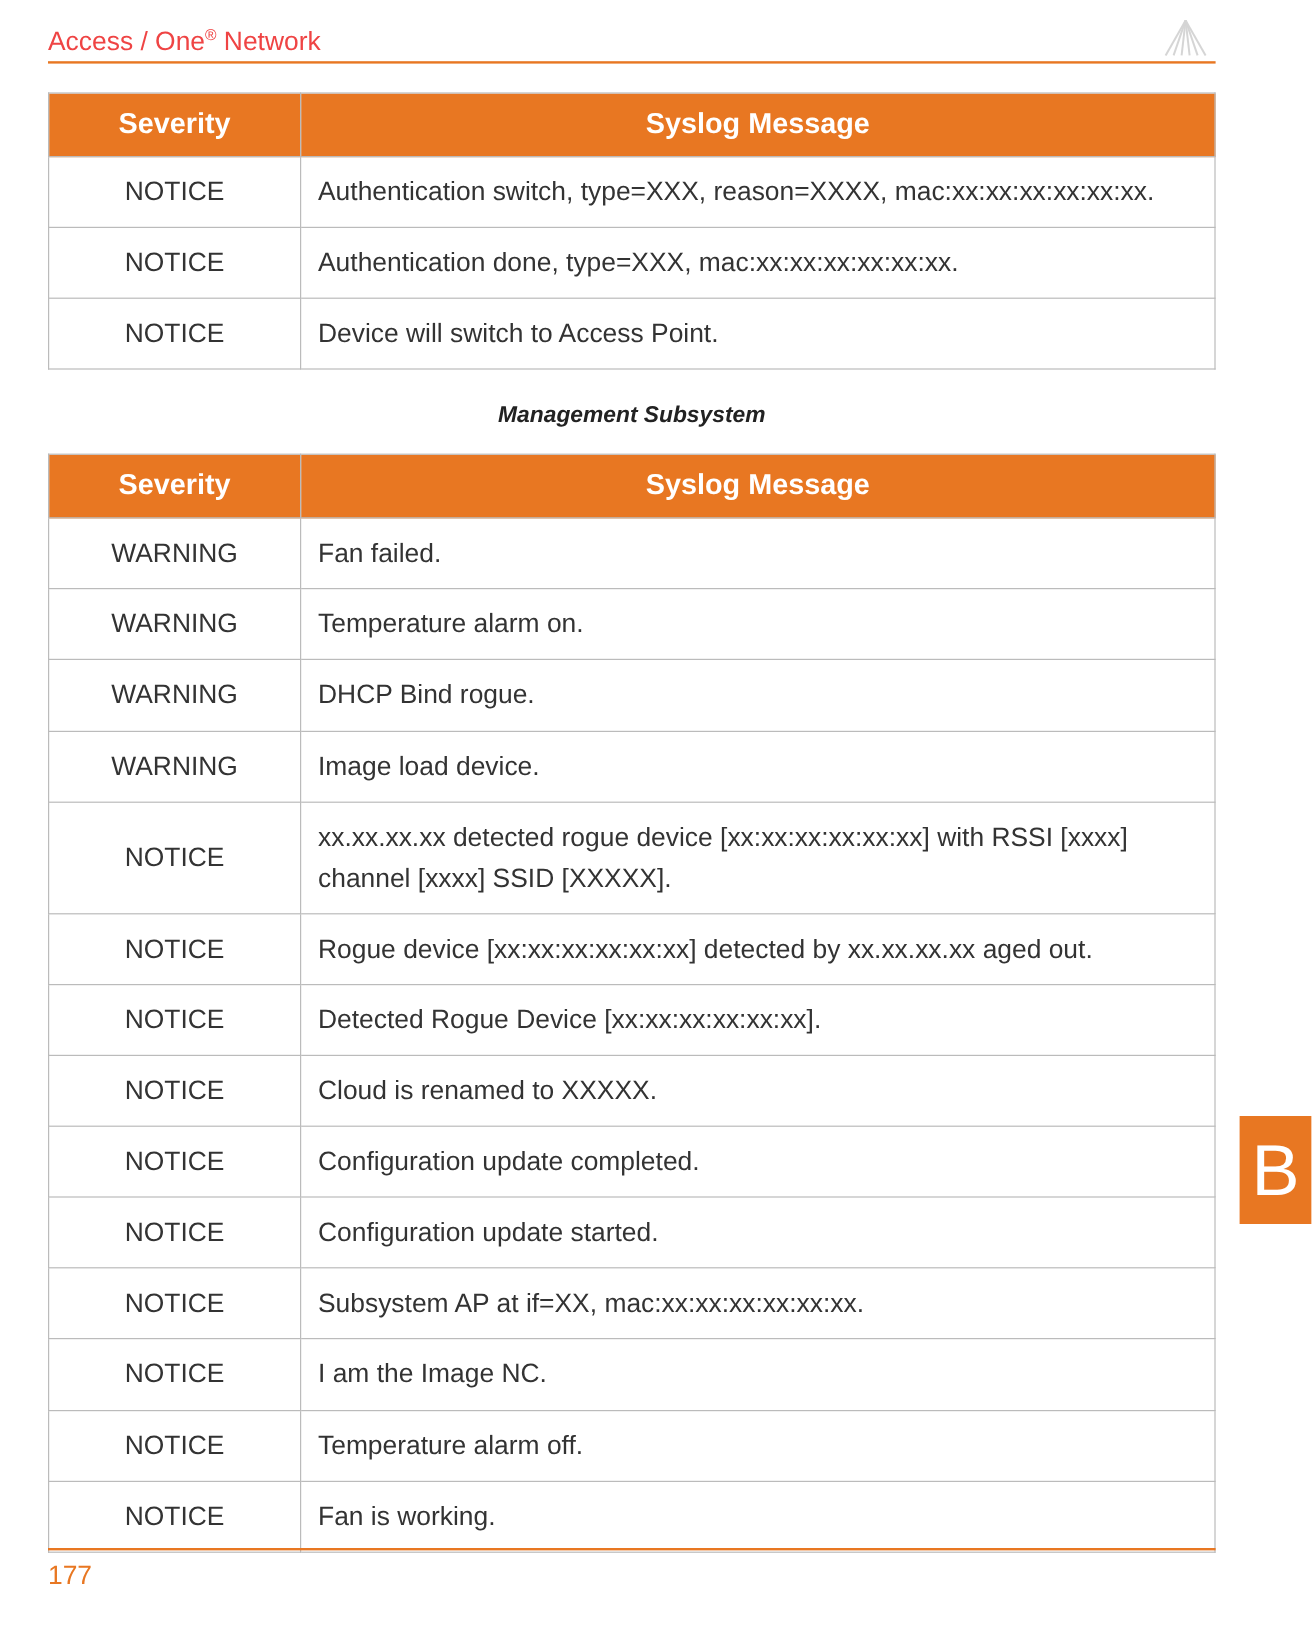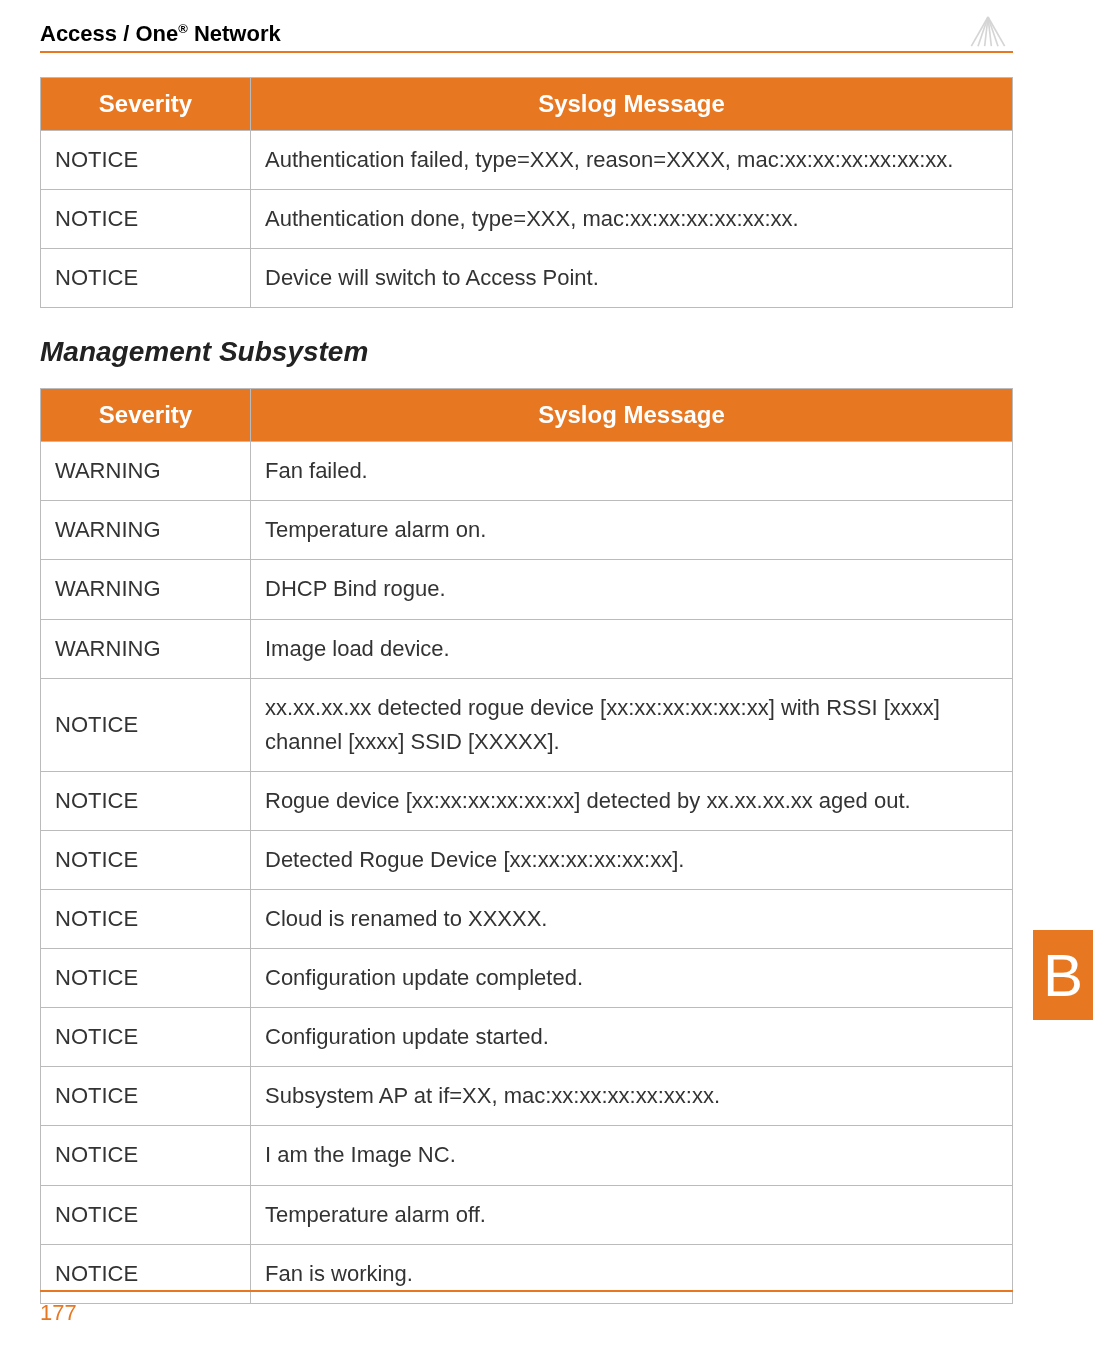--- a/index.html
+++ b/index.html
@@ -18,22 +18,22 @@
     .header-row {
       display: flex;
       justify-content: space-between;
       align-items: flex-end;
       border-bottom: 2px solid #E87722;
       padding-bottom: 4px;
       margin-bottom: 24px;
     }
     .header-title {
       font-size: 22px;
-      color: #000000;
-      font-weight: 700;
+      color: #ef4444;
+      font-weight: 400;
     }
     .header-title sup { font-size: 13px; vertical-align: super; }
     .signal-icon {
       width: 50px;
       height: 35px;
       opacity: 0.35;
     }
     table {
       width: 100%;
       border-collapse: collapse;
@@ -52,30 +52,31 @@
     th:first-child { width: 210px; }
     td {
       border: 1px solid #bbb;
       padding: 12px 14px 12px 14px;
       font-size: 22px;
       color: #333;
       vertical-align: top;
       line-height: 1.55;
     }
     td.sev {
-      text-align: left;
+      text-align: center;
       vertical-align: middle;
     }
     .section-heading {
       font-style: italic;
       font-weight: 700;
-      font-size: 28px;
+      font-size: 19px;
       color: #222;
       margin-top: 28px;
       margin-bottom: 20px;
+      text-align: center;
     }
     .side-tab {
       position: absolute;
       right: 0;
       top: 930px;
       width: 60px;
       height: 90px;
       background: #E87722;
       color: #fff;
       font-size: 60px;
@@ -122,21 +123,21 @@
   <table>
     <thead>
       <tr>
         <th>Severity</th>
         <th>Syslog Message</th>
       </tr>
     </thead>
     <tbody id="tbody1">
         <tr>
           <td class="sev">NOTICE</td>
-          <td>Authentication failed, type=XXX, reason=XXXX, mac:xx:xx:xx:xx:xx:xx.</td>
+          <td>Authentication switch, type=XXX, reason=XXXX, mac:xx:xx:xx:xx:xx:xx.</td>
         </tr>
         <tr>
           <td class="sev">NOTICE</td>
           <td>Authentication done, type=XXX, mac:xx:xx:xx:xx:xx:xx.</td>
         </tr>
         <tr>
           <td class="sev">NOTICE</td>
           <td>Device will switch to Access Point.</td>
         </tr>
       </tbody>

